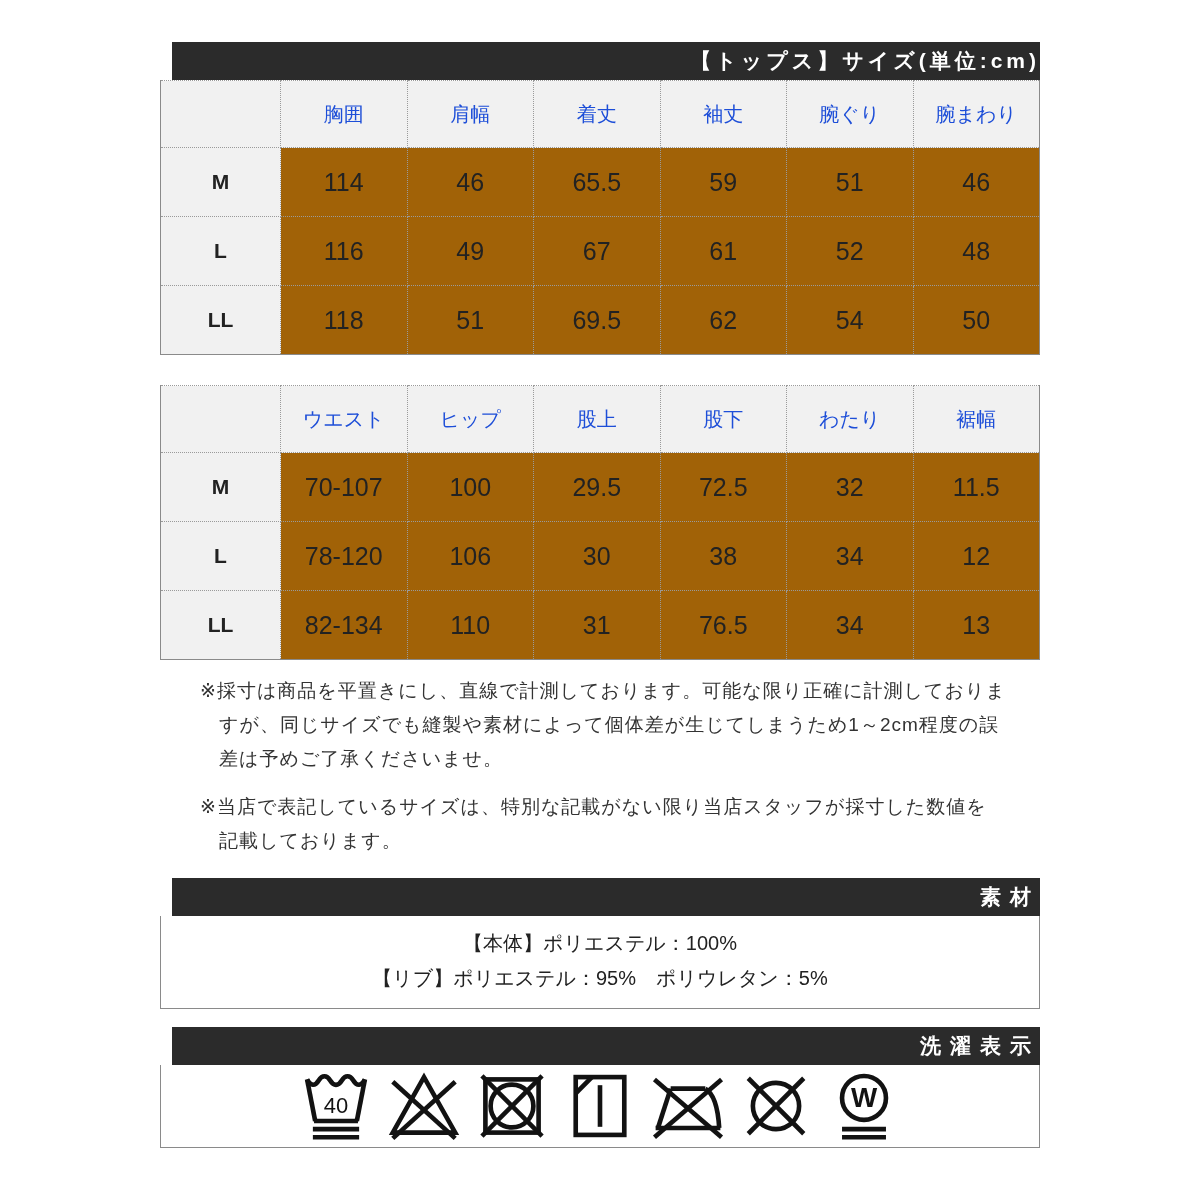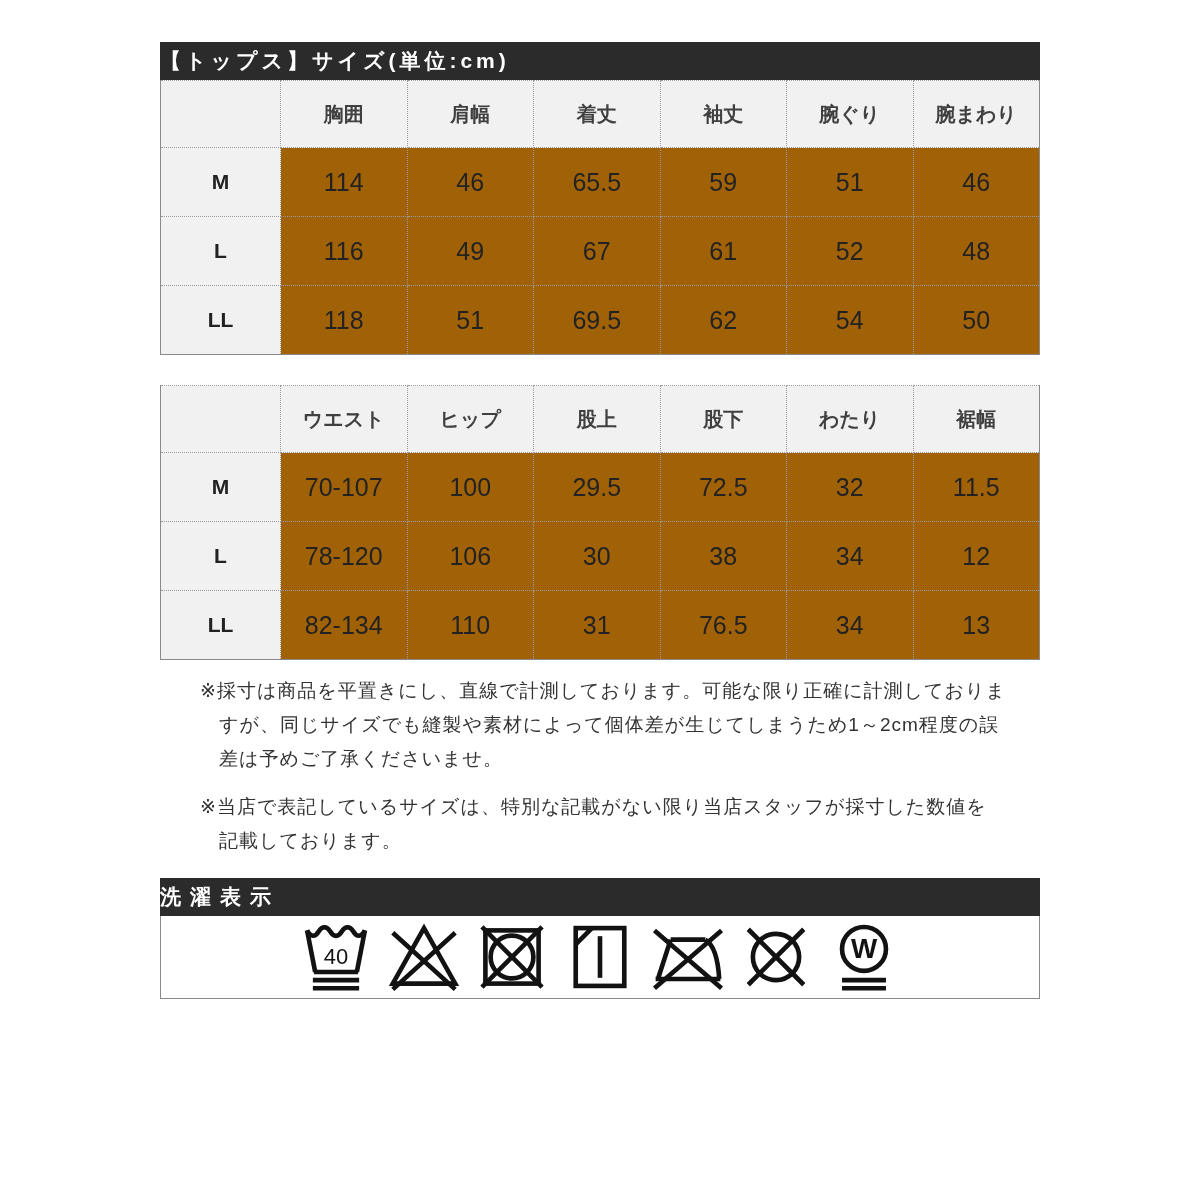--- a/index.html
+++ b/index.html
@@ -5,34 +5,34 @@
   html,body { margin:0; padding:0; }
   body {
     width:1200px; height:1200px; background:#ffffff;
     font-family:"Liberation Sans","DejaVu Sans",sans-serif;
     color:#222;
   }
   .page { width:880px; margin:0 auto; padding-top:42px; }
 
   .band {
     background:#2b2b2b; color:#fff; height:38px; line-height:38px;
-    text-align:left; font-weight:bold; font-size:21px; letter-spacing:4px;
+    text-align:right; font-weight:bold; font-size:21px; letter-spacing:4px;margin-left:12px;
   }
   .band.wide-space { letter-spacing:9px; }
 
   table.size {
     width:100%; border-collapse:collapse; table-layout:fixed;
     border:1px solid #8a8a8a; border-top:none;
   }
   table.size col.label-col { width:120px; }
   table.size th, table.size td {
     border:1px dotted #9a9a9a; text-align:center; vertical-align:middle; padding:0;
   }
   table.size thead th {
-    height:66px; background:#f1f1f1; font-size:20px; font-weight:bold; color:#404040;
+    height:66px; background:#f1f1f1; font-size:20px; font-weight:normal; color:#1d4ed8;
   }
   table.size tbody th {
     height:68px; background:#f1f1f1; font-size:21px; font-weight:bold; color:#222;
   }
   table.size tbody td { height:68px; background:#a16207; font-size:25px; font-weight:normal; }
 
   .table-block { margin:0; }
   .table-block + .table-block { margin-top:30px; }
 
   .notes { margin:14px 0 20px 26px; width:834px; font-size:19px; letter-spacing:1px;
@@ -162,20 +162,27 @@
         </tr>
       </tbody>
     </table>
   </section>
 
   <div class="notes">
     <p>※採寸は商品を平置きにし、直線で計測しております。可能な限り正確に計測しておりますが、同じサイズでも縫製や素材によって個体差が生じてしまうため1～2cm程度の誤差は予めご了承くださいませ。</p>
     <p>※当店で表記しているサイズは、特別な記載がない限り当店スタッフが採寸した数値を記載しております。</p>
   </div>
 
+  <section class="box">
+    <div class="band wide-space">素材</div>
+    <div class="box-body material-body">
+      <div>【本体】ポリエステル：100%</div>
+      <div>【リブ】ポリエステル：95%　ポリウレタン：5%</div>
+    </div>
+  </section>
 
   <section class="box">
     <div class="band wide-space">洗濯表示</div>
     <div class="box-body wash-body">
 
       <svg class="care" viewBox="0 0 64 64">
         <path d="M7,9 C10,15 14,15 17,10 C20,5 24,5 27,10 C30,15 34,15 37,10 C40,5 44,5 47,10 C50,15 54,15 57,9"></path>
         <path d="M7,9 L14,45"></path>
         <path d="M57,9 L50,45"></path>
         <path d="M13,45 L51,45"></path>

